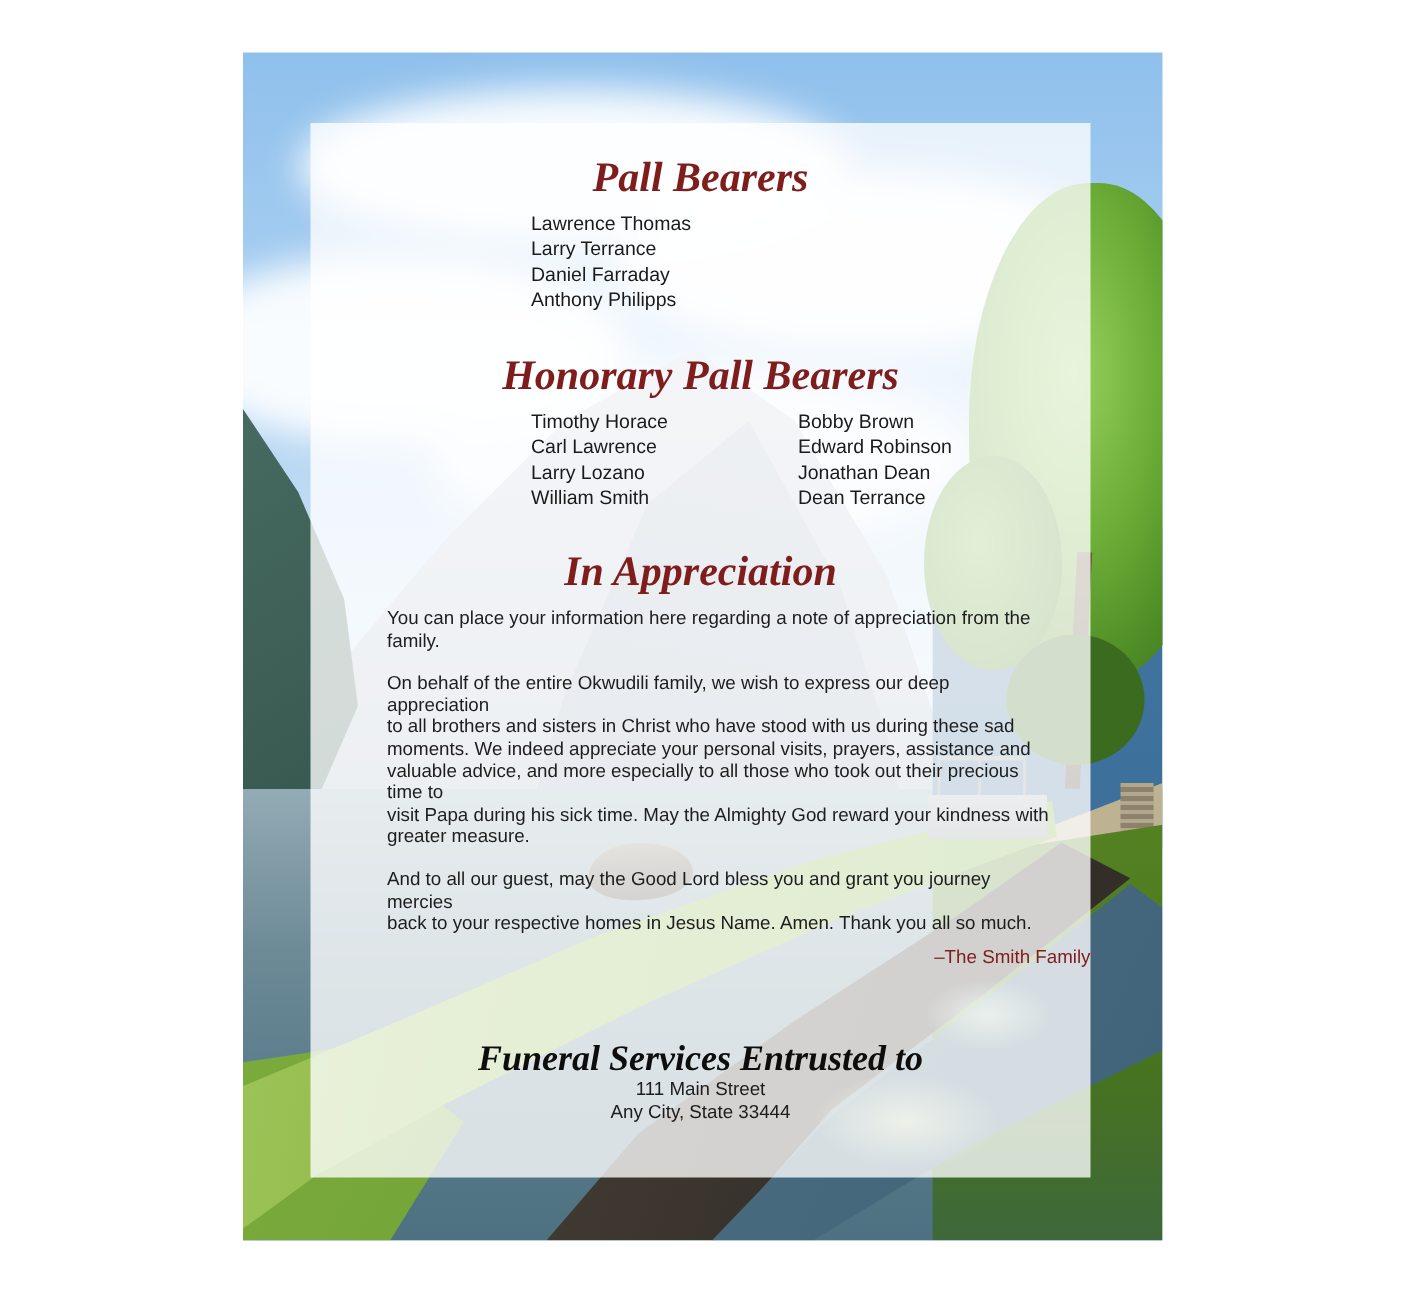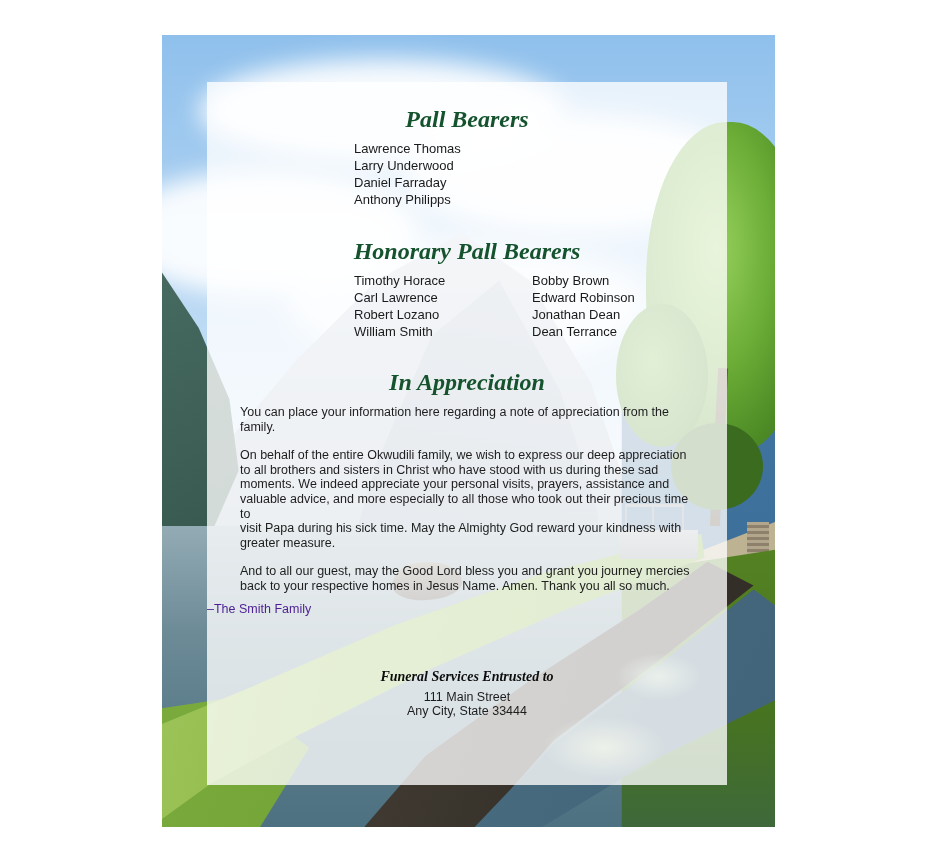--- a/index.html
+++ b/index.html
@@ -59,31 +59,31 @@
     border-left:2px solid #7e878c;border-right:2px solid #7e878c;border-top:3px solid #8b9499;}
   .dock-post{position:absolute;left:80%;top:59.6%;width:2px;height:3%;background:#7e878c;}
   .boat{position:absolute;left:37.5%;top:66.5%;width:11.5%;height:4.8%;
     border-radius:45% 55% 50% 50%/60% 60% 45% 45%;
     background:linear-gradient(180deg,#8a8272 0%,#5f594c 45%,#403a31 100%);transform:rotate(-4deg);}
 
   
   .panel{position:absolute;left:45px;top:47px;width:520px;height:703px;
     background:rgba(255,255,255,0.78);box-sizing:border-box;padding-top:24px;text-align:center;}
   .sec-title{font-family:"Liberation Serif",serif;font-style:italic;font-weight:bold;
-    font-size:24px;line-height:26px;color:#14532d;margin:0;}
+    font-size:28px;line-height:26px;color:#7f1d1d;margin:0;}
   .mt30{margin-top:30px;font-style:italic;} .mt29{margin-top:29px;}
   .names{display:flex;justify-content:flex-start;padding-left:123px;margin-top:8px;text-align:left;margin-left:24px;}
   .names .col1{width:178px;}
   .name{display:block;font-size:13px;line-height:17px;color:#1a1a1a;}
   .par{font-size:12.5px;line-height:14.6px;color:#1d1d1d;text-align:left;
-    margin:14px 26px 0 33px;white-space:pre-line;}
+    margin:14px 26px 0 51px;white-space:pre-line;}
   .par.intro{margin-top:10px;}
-  .sig{font-size:12.5px;line-height:15px;color:#4c1d95;margin-top:8px;text-align:left;}
+  .sig{font-size:12.5px;line-height:15px;color:#7f1d1d;margin-top:8px;text-align:right;}
   .svc-title{font-family:"Liberation Serif",serif;font-style:italic;font-weight:bold;
-    font-size:14px;line-height:22px;color:#0d0d0d;margin:49px 0 0;}
+    font-size:24px;line-height:22px;color:#0d0d0d;margin:49px 0 0;}
   .addr{margin-top:2px;}
   .addr span{display:block;font-size:12.5px;line-height:14.8px;color:#1d1d1d;}
   .copyright{margin-top:46px;font-size:10px;line-height:12px;color:#3c3c3c;}
 </style>
 </head>
 <body>
 
 <div class="page">
 
   <div class="photo">
@@ -114,32 +114,32 @@
     <div class="dock-post"></div>
     <div class="dock"></div>
     <div class="boat"></div>
 
     <div class="panel">
 
       <h2 class="sec-title">Pall Bearers</h2>
       <div class="names">
         <div class="col1">
           <span class="name">Lawrence Thomas</span>
-          <span class="name">Larry Underwood</span>
+          <span class="name">Larry Terrance</span>
           <span class="name">Daniel Farraday</span>
           <span class="name">Anthony Philipps</span>
         </div>
       </div>
 
       <h2 class="sec-title mt30">Honorary Pall Bearers</h2>
       <div class="names">
         <div class="col1">
           <span class="name">Timothy Horace</span>
           <span class="name">Carl Lawrence</span>
-          <span class="name">Robert Lozano</span>
+          <span class="name">Larry Lozano</span>
           <span class="name">William Smith</span>
         </div>
         <div class="col2">
           <span class="name">Bobby Brown</span>
           <span class="name">Edward Robinson</span>
           <span class="name">Jonathan Dean</span>
           <span class="name">Dean Terrance</span>
         </div>
       </div>
 

